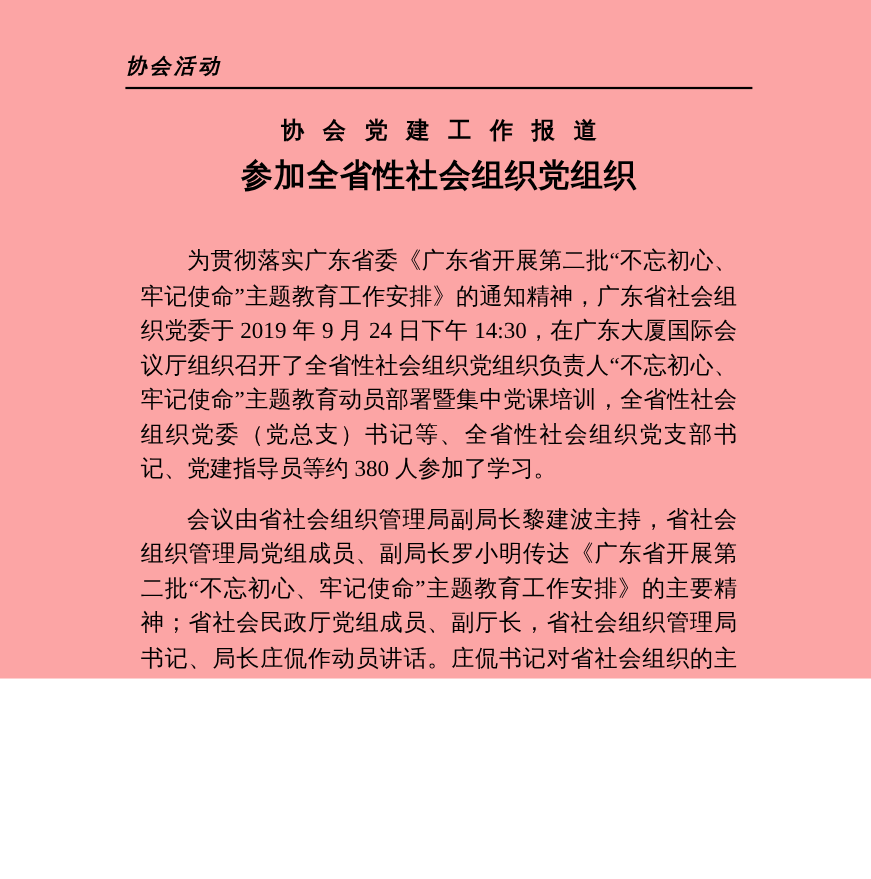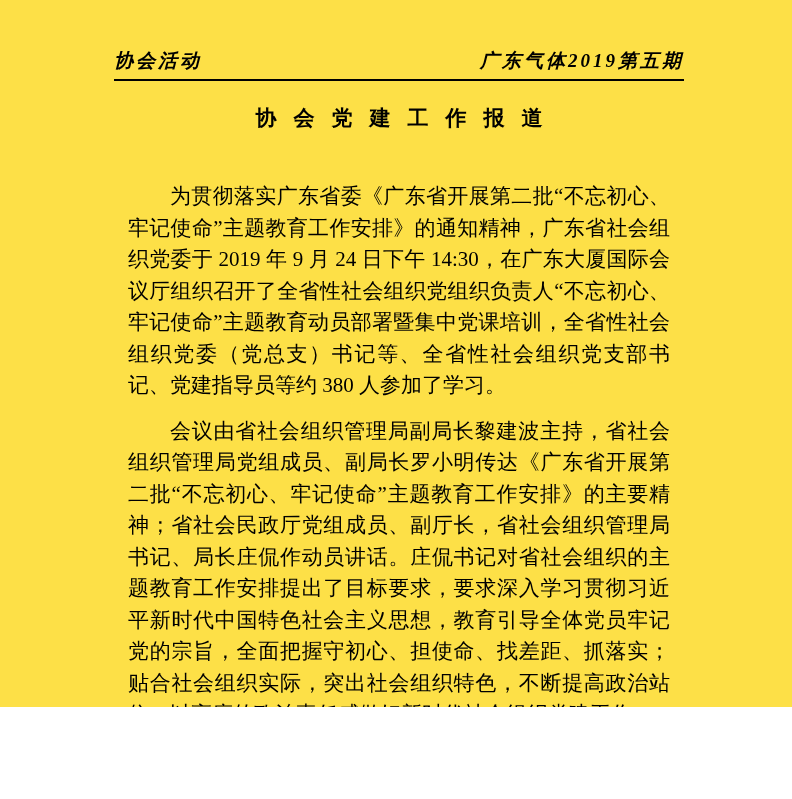--- a/index.html
+++ b/index.html
@@ -1,22 +1,22 @@
 <!DOCTYPE html>
 <html><head>
 <meta charset="utf-8">
 <style>
   * { box-sizing: border-box; }
   html, body { margin: 0; padding: 0; background: #ffffff; }
   .page {
     position: relative;
     width: 792px;
-    height: 707px;
+    height: 617px;
     margin: 0 auto;
-    background: #fde047;
+    background: #fca5a5;
     color: #000000;
     overflow: hidden;
     font-family: "Liberation Serif", "DejaVu Serif", serif;
   }
   .content {
     padding: 50px 108px 0 114px; 
   }
   
   .running-header {
     display: flex;
@@ -74,26 +74,26 @@
   }
 </style>
 </head>
 <body>
 
 <div class="page">
   <div class="content">
 
     <div class="running-header">
       <span class="hdr-text">协会活动</span>
-      <span class="hdr-text">广东气体2019第五期</span>
     </div>
     <div class="header-rule"></div>
 
     <div class="titles">
       <div class="title-line-1">协会党建工作报道</div>
+      <div class="title-line-2">参加全省性社会组织党组织</div>
     </div>
 
     <div class="body-text">
       <p>为贯彻落实广东省委《广东省开展第二批“不忘初心、牢记使命”主题教育工作安排》的通知精神，广东省社会组织党委于 2019 年 9 月 24 日下午 14:30，在广东大厦国际会议厅组织召开了全省性社会组织党组织负责人“不忘初心、牢记使命”主题教育动员部署暨集中党课培训，全省性社会组织党委（党总支）书记等、全省性社会组织党支部书记、党建指导员等约 380 人参加了学习。</p>
       <p>会议由省社会组织管理局副局长黎建波主持，省社会组织管理局党组成员、副局长罗小明传达《广东省开展第二批“不忘初心、牢记使命”主题教育工作安排》的主要精神；省社会民政厅党组成员、副厅长，省社会组织管理局书记、局长庄侃作动员讲话。庄侃书记对省社会组织的主题教育工作安排提出了目标要求，要求深入学习贯彻习近平新时代中国特色社会主义思想，教育引导全体党员牢记党的宗旨，全面把握守初心、担使命、找差距、抓落实；贴合社会组织实际，突出社会组织特色，不断提高政治站位，以高度的政治责任感做好新时代社会组织党建工作。</p>
       <p>广东省社会组织党委印发了学习教育手册，收录了习近平总书记在“不忘初心、牢记使命”主题教育工作会议上的讲话等重要内容，并邀请了中央党校陈冬生教授作《不忘初心，牢记使命——习近平新时代中国特色社会主义思想学习辅导》专题，陈冬生教授结合当今中国社会的发展，用理论和数据作铺陈，给参加学习的社会组织党组织负责人讲述了生动的一课。</p>
     </div>
 
   </div>
 </div>

